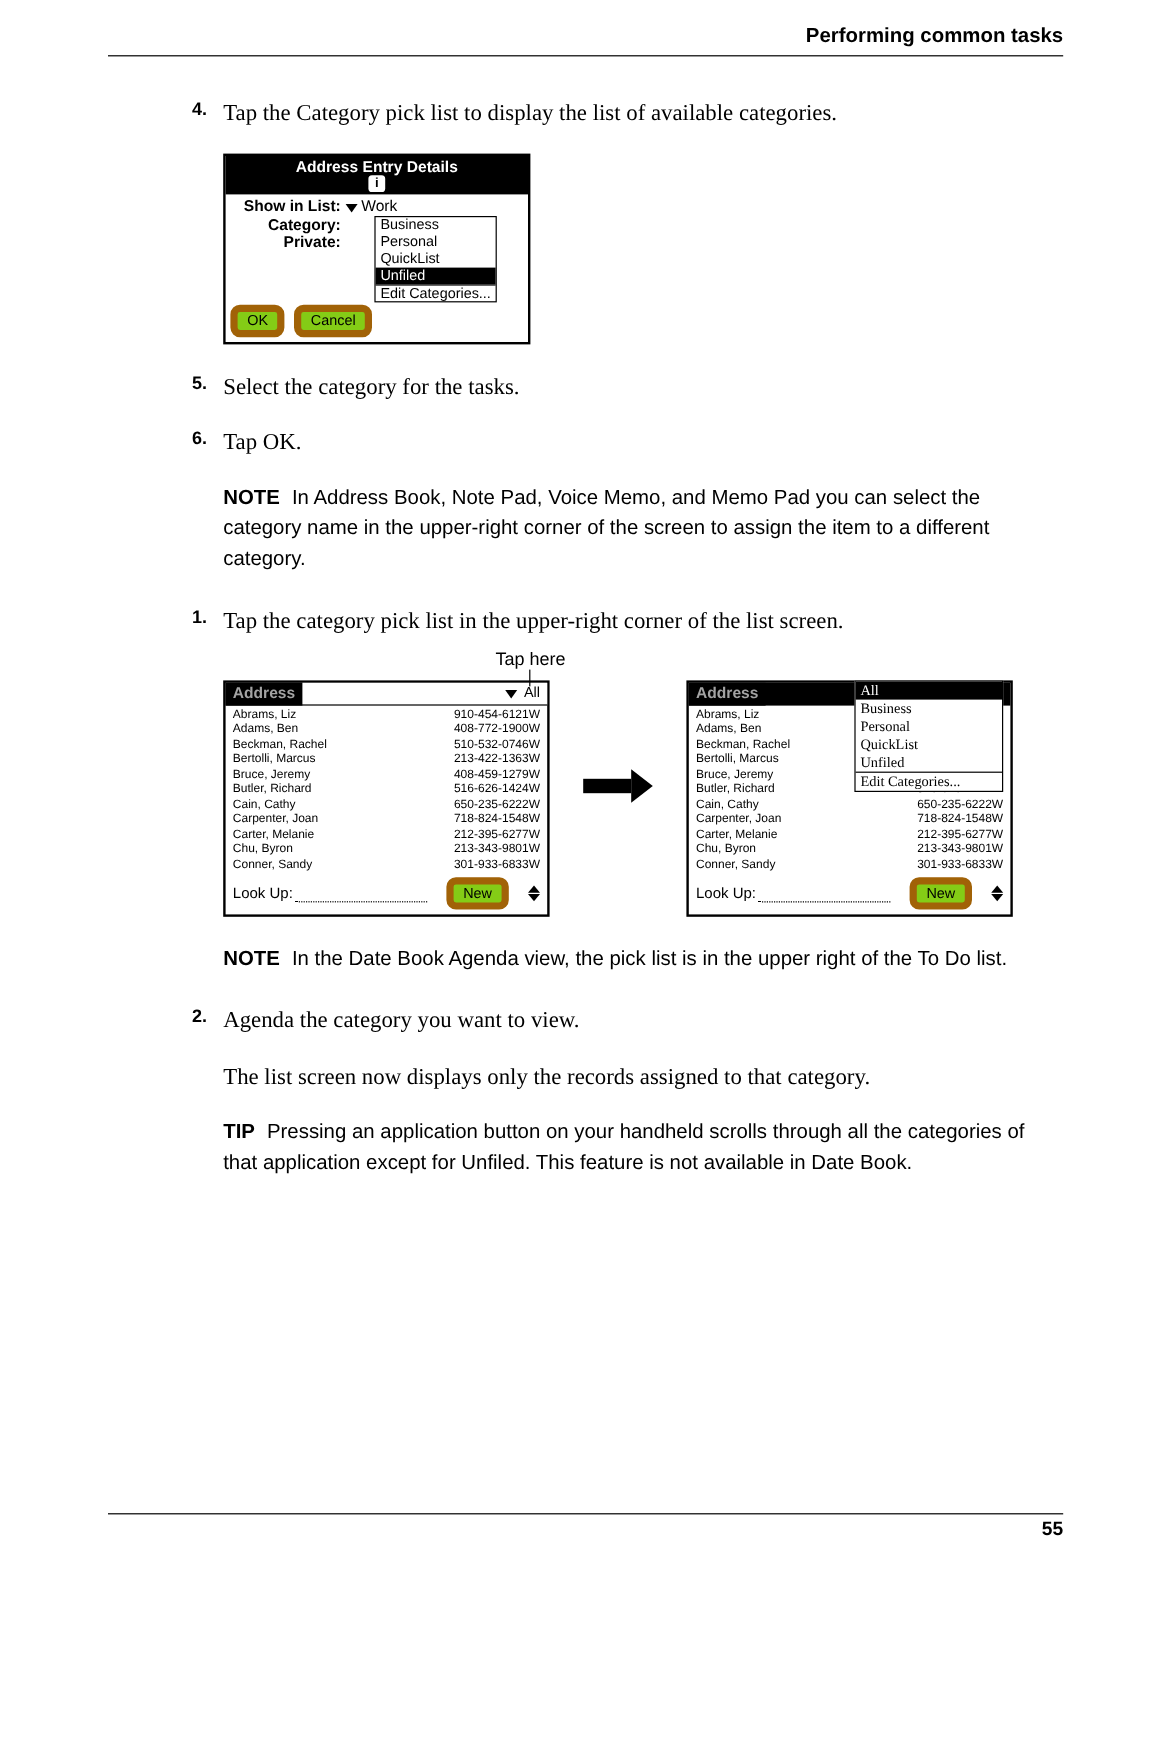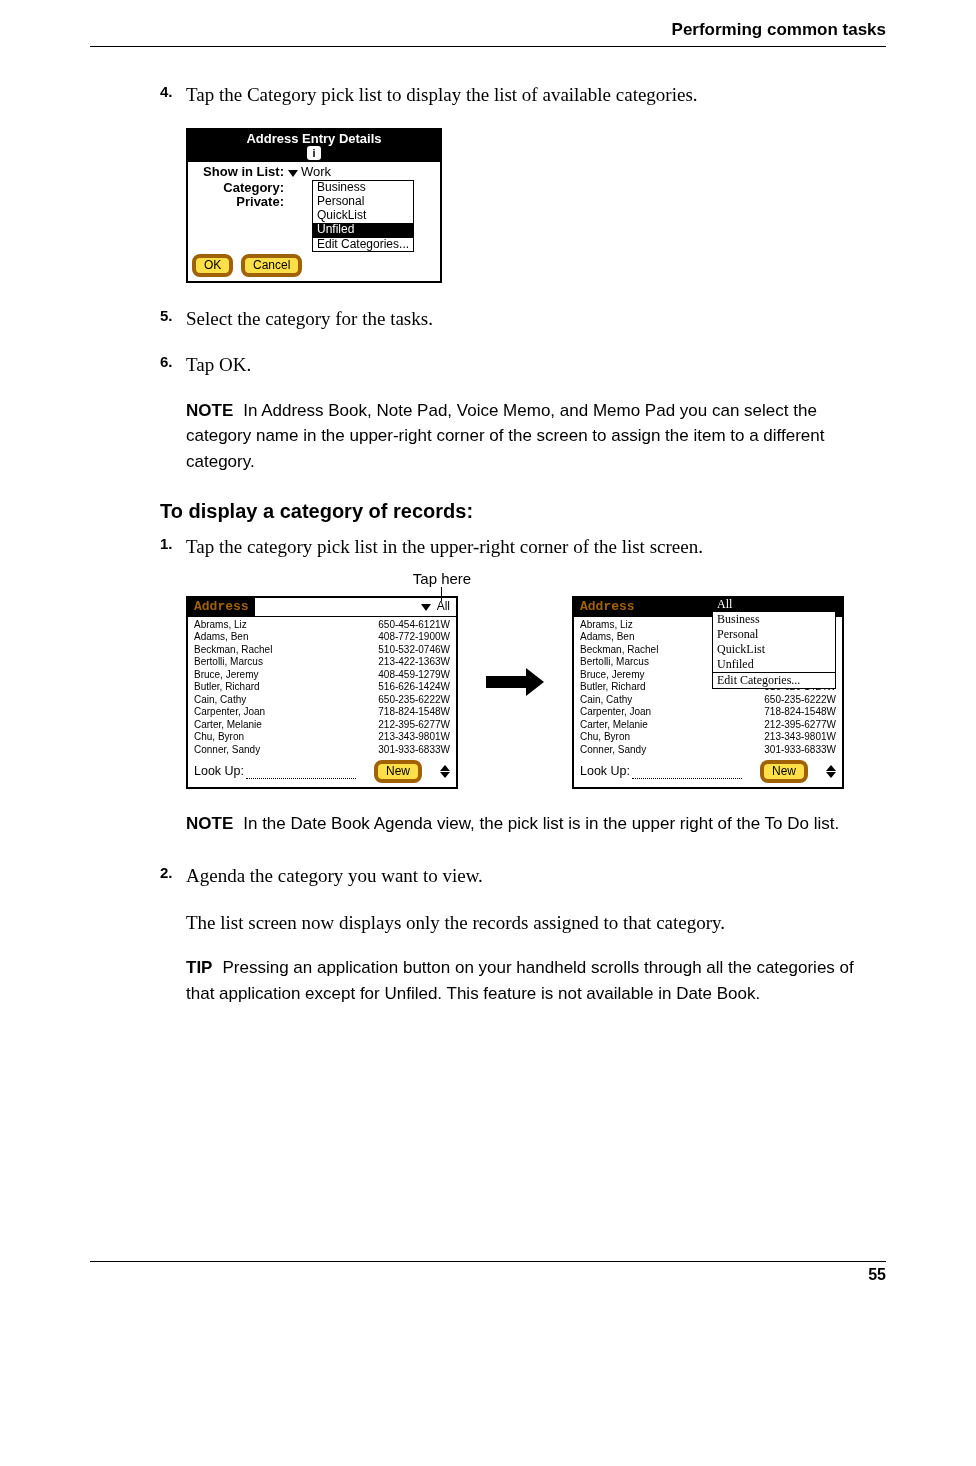--- a/index.html
+++ b/index.html
@@ -100,26 +100,26 @@
   .palm-dropdown div {
     padding: 0 4px;
     white-space: nowrap;
   }
   .palm-dropdown .selected {
     background: #000;
     color: #fff;
   }
   .palm-btn {
     display: inline-block;
-    border: 4px solid #a16207;
+    border: 6px solid #a16207;
     border-radius: 8px;
     padding: 0 8px;
     font-size: 12px;
     line-height: 1.2;
-    background: #fde047;
+    background: #84cc16;
   }
   .palm-btn-row {
     margin-top: 4px;
   }
   .arrow-down {
     display: inline-block;
     width: 0; height: 0;
     border-left: 5px solid transparent;
     border-right: 5px solid transparent;
     border-top: 7px solid #000;
@@ -276,25 +276,24 @@
     width: 252px;
   }
   .title2-row {
     display: flex;
     align-items: center;
     background: #000;
     color: #fff;
   }
   .title2-left {
     background: #000;
-    color: #a16207;
+    color: #a3a3a3;
     font-weight: 700;
     padding: 2px 6px;
     flex: 0 0 auto;
-    font-family: Liberation Mono, monospace;
   }
   .title2-right {
     background: #fff;
     color: #000;
     padding: 2px 6px;
     flex: 1;
     text-align: right;
     font-size: 12px;
   }
   .title2-right .arrow-down {
@@ -359,40 +358,39 @@
 
     <div class="step">
       <div class="step-num">6.</div>
       <div class="step-text">Tap OK.</div>
     </div>
 
     <div class="note-block">
       <span class="note-label">NOTE</span><span>In Address Book, Note Pad, Voice Memo, and Memo Pad you can select the category name in the upper-right corner of the screen to assign the item to a different category.</span>
     </div>
 
-    <div class="subsection">To display a category of records:</div>
 
     <div class="step">
       <div class="step-num">1.</div>
       <div class="step-text">Tap the category pick list in the upper-right corner of the list screen.</div>
     </div>
 
     <div class="screens-row">
       <div class="tap-here-label">Tap here</div>
       <div class="tap-here-line"></div>
 
       <div class="palm-screen address-screen">
         <div class="title2-row">
           <div class="title2-left">Address</div>
           <div class="title2-right"><span class="arrow-down"></span> <span>All</span></div>
         </div>
         <div class="address-list" id="addr-list-1">
             <div class="address-row">
               <span>Abrams, Liz</span>
-              <span>650-454-6121W</span>
+              <span>910-454-6121W</span>
             </div>
             <div class="address-row">
               <span>Adams, Ben</span>
               <span>408-772-1900W</span>
             </div>
             <div class="address-row">
               <span>Beckman, Rachel</span>
               <span>510-532-0746W</span>
             </div>
             <div class="address-row">

